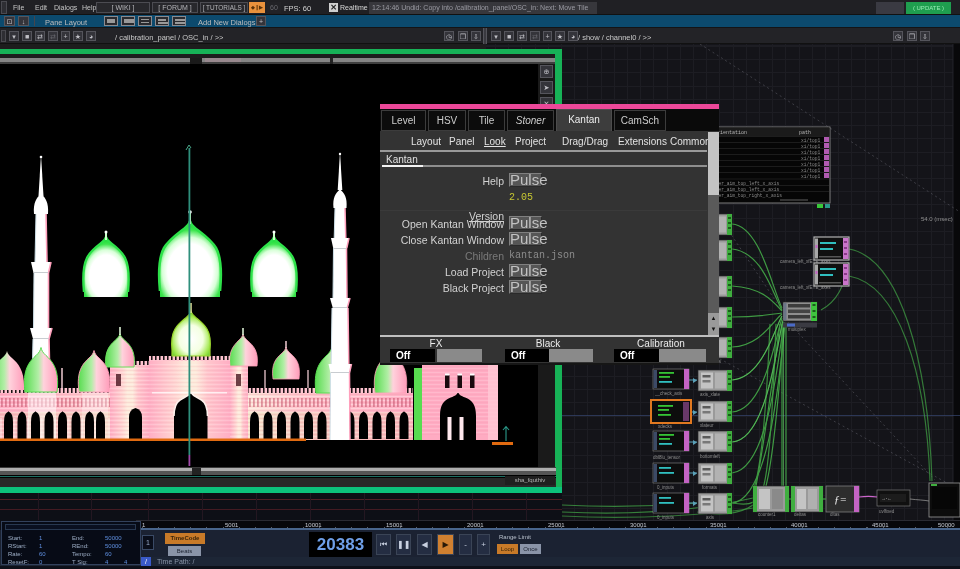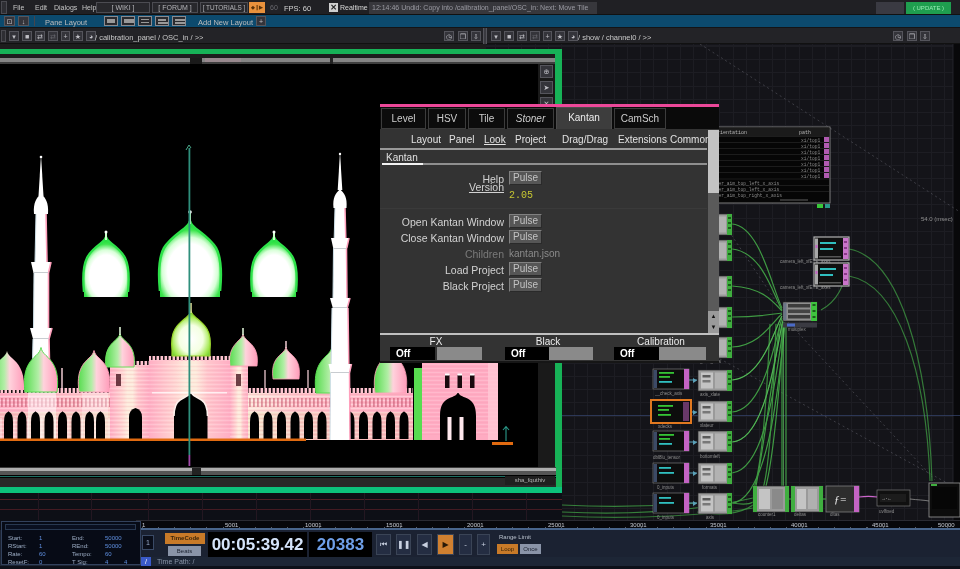--- a/index.html
+++ b/index.html
@@ -3,21 +3,21 @@
 <style>
 *{margin:0;padding:0;box-sizing:border-box;}
 html,body{width:960px;height:569px;overflow:hidden;background:#1b1b1b;font-family:"Liberation Sans",sans-serif;}
 #root{position:relative;width:960px;height:569px;background:#1d1d1d;overflow:hidden;}
 .abs{position:absolute;}
 .ic{position:absolute;background:#34343a;border:1px solid #55555c;color:#c0c0c6;font-size:7px;line-height:9px;text-align:center;}
 .dtab{height:21px;background:#0c0c0c;border:1px solid #3c3c3c;color:#cdcdcd;font-size:10px;text-align:center;line-height:19px;}
 .dtab.on{height:22px;background:#3d3d3d;border:1px solid #4c4c4c;border-bottom:none;color:#ececec;}
 .stab{font-size:10px;color:#e2e2e2;margin-left:24px;}
 .plab{left:0;width:124px;text-align:right;font-size:10.5px;color:#d2d2d2;}
-.pulse{left:129px;width:33px;height:14px;background:#565656;border-top:1px solid #808080;border-left:1px solid #808080;border-right:1px solid #2a2a2a;border-bottom:1px solid #2a2a2a;color:#c2c2c2;font-size:10px;text-align:center;line-height:12px;}
+.pulse{left:129px;width:33px;height:14px;background:#565656;border-top:1px solid #808080;border-left:1px solid #808080;border-right:1px solid #2a2a2a;border-bottom:1px solid #2a2a2a;color:#c2c2c2;font-size:15px;text-align:center;line-height:12px;}
 .offb{width:45px;height:13px;background:#000;color:#fff;font-size:10px;font-weight:bold;line-height:13px;padding-left:6px;}
 .tbtn{top:41px;width:15px;height:21px;background:#242d42;border:1px solid #3a4456;color:#c8d0e0;font-size:8px;text-align:center;line-height:20px;}
 </style></head>
 <body>
 <div id="root">
 
 <div class="abs" style="left:0;top:0;width:960px;height:15px;background:#202024;border-bottom:1px solid #111;">
   <div class="abs" style="left:1px;top:1px;width:6px;height:13px;background:#2e2e33;border:1px solid #4a4a50;"></div>
   <div class="abs" style="left:13px;top:4px;font-size:7px;color:#c6c6c6;">File</div>
   <div class="abs" style="left:35px;top:4px;font-size:7px;color:#c6c6c6;">Edit</div>
@@ -52,35 +52,35 @@
         <span style="display:block;margin:0 2px;height:1px;background:#999;"></span>
       </div>
   <div class="ic" style="left:155px;top:1px;width:14px;height:10px;border-color:#8a8a8f;background:#2a2a2e;">
         <span style="display:block;margin:2px 2px 1px;height:2px;background:#999;"></span>
         <span style="display:block;margin:0 2px;height:2px;border-left:5px solid #999;border-right:5px solid #999;"></span>
       </div>
   <div class="ic" style="left:172px;top:1px;width:14px;height:10px;border-color:#8a8a8f;background:#2a2a2e;">
         <span style="display:block;margin:2px 2px 1px;height:2px;border-left:5px solid #999;border-right:5px solid #999;"></span>
         <span style="display:block;margin:0 2px;height:2px;border-left:5px solid #999;border-right:5px solid #999;"></span>
       </div>
-  <div class="abs" style="left:198px;top:3px;font-size:7.5px;color:#bcbcbc;">Add New Layout</div>
+  <div class="abs" style="left:198px;top:3px;font-size:7.5px;color:#bcbcbc;">Add New Dialogs</div>
   <div class="ic" style="left:256px;top:1px;width:10px;height:10px;">+</div>
 </div>
 
 <div class="abs" style="left:0;top:28px;width:960px;height:16px;background:#232327;border-bottom:1px solid #111;">
 
   <div class="abs" style="left:1px;top:2px;width:5px;height:12px;background:#2e2e33;border:1px solid #4a4a50;"></div>
   <div class="ic" style="left:9px;top:3px;width:10px;height:10px;">▾</div>
   <div class="ic" style="left:22px;top:3px;width:10px;height:10px;">■</div>
   <div class="ic" style="left:35px;top:3px;width:10px;height:10px;">⇄</div>
   <div class="ic" style="left:48px;top:3px;width:10px;height:10px;color:#66666c;">⇄</div>
   <div class="ic" style="left:61px;top:3px;width:9px;height:10px;">+</div>
   <div class="ic" style="left:73px;top:3px;width:10px;height:10px;">★</div>
   <div class="ic" style="left:86px;top:3px;width:10px;height:10px;">◕</div>
-  <div class="abs" style="left:95px;top:5px;font-size:7.5px;color:#c8c8c8;">/ calibration_panel / OSC_in / &gt;&gt;</div>
+  <div class="abs" style="left:95px;top:5px;font-size:7.5px;color:#c8c8c8;padding-left:20px;">/ calibration_panel / OSC_in / &gt;&gt;</div>
   <div class="ic" style="left:444px;top:3px;width:10px;height:10px;">◷</div>
   <div class="ic" style="left:458px;top:3px;width:10px;height:10px;">❐</div>
   <div class="ic" style="left:471px;top:3px;width:10px;height:10px;">⇩</div>
 
   <div class="abs" style="left:483px;top:0;width:4px;height:16px;background:#3a3a40;border-left:1px solid #55555c;border-right:1px solid #55555c;"></div>
 
   <div class="ic" style="left:491px;top:3px;width:10px;height:10px;">▾</div>
   <div class="ic" style="left:504px;top:3px;width:10px;height:10px;">■</div>
   <div class="ic" style="left:517px;top:3px;width:10px;height:10px;">⇄</div>
   <div class="ic" style="left:530px;top:3px;width:10px;height:10px;color:#66666c;">⇄</div>
@@ -389,21 +389,20 @@
     <div class="abs" style="left:6px;top:6px;width:810px;height:3px;background:repeating-linear-gradient(to right,#5a5e66 0,#5a5e66 1px,transparent 1px,transparent 16.1px);"></div>
   </div>
 
   <div class="abs" style="left:136px;top:35px;width:824px;height:2px;background:#49658c;"></div>
 
   <div class="abs" style="left:0;top:37px;width:960px;height:27px;background:#1b2232;"></div>
   <div class="abs" style="left:140px;top:37px;width:820px;height:27px;background:#1b2232;"></div>
   <div class="abs" style="left:142px;top:42px;width:12px;height:15px;background:#0a0e1a;border:1px solid #3a4a66;color:#99aac8;font-size:7px;text-align:center;line-height:14px;">1</div>
   <div class="abs" style="left:165px;top:40px;width:40px;height:11px;background:#c87a28;color:#3a2408;font-size:6px;font-weight:bold;text-align:center;line-height:11px;">TimeCode</div>
   <div class="abs" style="left:168px;top:53px;width:33px;height:10px;background:#8a94a8;color:#1c2230;font-size:6px;text-align:center;line-height:10px;">Beats</div>
-  <div class="abs" style="left:208px;top:39px;width:99px;height:25px;background:#000;color:#d5e4fa;font-size:17px;font-weight:bold;text-align:center;line-height:25px;">00:05:39.42</div>
   <div class="abs" style="left:309px;top:39px;width:63px;height:25px;background:#000;color:#6f9fe8;font-size:17px;font-weight:bold;text-align:center;line-height:25px;">20383</div>
   <div class="abs tbtn" style="left:376px;">⏮</div>
   <div class="abs tbtn" style="left:396px;">❚❚</div>
   <div class="abs tbtn" style="left:417px;">◀</div>
   <div class="abs tbtn" style="left:437px;width:17px;background:#d08030;color:#2a1a08;">▶</div>
   <div class="abs tbtn" style="left:459px;width:13px;">-</div>
   <div class="abs tbtn" style="left:477px;width:13px;">+</div>
   <div class="abs" style="left:499px;top:41px;font-size:6px;color:#b8c0cc;">Range Limit</div>
   <div class="abs" style="left:497px;top:51px;width:21px;height:10px;background:#c87a28;color:#3a2408;font-size:6px;text-align:center;line-height:10px;">Loop</div>
   <div class="abs" style="left:520px;top:51px;width:21px;height:10px;background:#8a94a8;color:#1c2230;font-size:6px;text-align:center;line-height:10px;">Once</div>
@@ -649,21 +648,21 @@
       <div class="abs" style="left:0;top:419px;width:556px;height:3px;background:#adadad;"></div>
   <div class="abs" style="left:0;top:422px;width:556px;height:4px;background:#555;"></div>
   <div class="abs" style="left:0;top:426px;width:556px;height:3px;background:#000;"></div>
   <div class="abs" style="left:0;top:427px;width:556px;height:1px;background:#1d6e62;"></div>
   <div class="abs" style="left:0;top:429px;width:556px;height:9px;background:#282828;"></div>
   <div class="abs" style="left:192px;top:419px;width:9px;height:7px;background:#222;"></div>
   <div class="abs" style="left:505px;top:427px;width:50px;height:9px;color:#b5b5b5;font-size:6px;line-height:9px;background:#1f1f1f;text-align:center;">sha_fquthiv</div>
   <div class="abs" style="left:0;top:438px;width:562px;height:6px;background:#0cc17c;"></div>
 </div>
 
-<div class="abs" id="dlg" style="left:380px;top:104px;width:339px;height:256px;background:#333333;border-top:3px solid #ec4899;">
+<div class="abs" id="dlg" style="left:380px;top:104px;width:339px;height:256px;background:#333333;border-top:5px solid #ec4899;">
 
   <div class="abs" style="left:0;top:0;width:339px;height:22px;background:#0a0a0a;"></div>
   <div class="abs dtab" style="left:1px;top:1px;width:45px;">Level</div>
   <div class="abs dtab" style="left:48px;top:1px;width:38px;">HSV</div>
   <div class="abs dtab" style="left:88px;top:1px;width:37px;">Tile</div>
   <div class="abs dtab" style="left:127px;top:1px;width:47px;font-style:italic;">Stoner</div>
   <div class="abs dtab on" style="left:176px;top:0;width:56px;">Kantan</div>
   <div class="abs dtab" style="left:234px;top:1px;width:52px;">CamSch</div>
 
   <div class="abs" style="left:0;top:22px;width:339px;height:234px;background:#333333;"></div>
@@ -674,29 +673,29 @@
   <div class="abs stab" style="left:158px;top:27px;">Drag/Drag</div>
   <div class="abs stab" style="left:214px;top:27px;">Extensions</div>
   <div class="abs stab" style="left:266px;top:27px;">Common</div>
   <div class="abs" style="left:0;top:41px;width:327px;height:2px;background:#9a9a9a;"></div>
   <div class="abs" style="left:6px;top:45px;font-size:10px;color:#e0e0e0;">Kantan</div>
   <div class="abs" style="left:2px;top:56px;width:41px;height:2px;background:#f2f2f2;"></div>
   <div class="abs" style="left:43px;top:56px;width:284px;height:2px;background:#8f8f8f;"></div>
 
   <div class="abs plab" style="top:66px;">Help</div>
   <div class="abs pulse" style="top:64px;">Pulse</div>
-  <div class="abs plab" style="top:74px;text-decoration:underline;">Version</div>
+  <div class="abs plab" style="top:101px;text-decoration:underline;">Version</div>
   <div class="abs" style="left:129px;top:83px;font-size:10px;font-family:'Liberation Mono',monospace;color:#c8c832;">2.05</div>
   <div class="abs" style="left:0;top:101px;width:327px;height:1px;background:#3a3a3a;"></div>
   <div class="abs plab" style="top:109px;">Open Kantan Window</div>
   <div class="abs pulse" style="top:107px;">Pulse</div>
   <div class="abs plab" style="top:125px;">Close Kantan Window</div>
   <div class="abs pulse" style="top:123px;">Pulse</div>
   <div class="abs plab" style="top:141px;color:#7a7a7a;">Children</div>
-  <div class="abs" style="left:129px;top:141px;font-size:10px;font-family:Liberation Sans, sans-serif;color:#8b8b8b;">kantan.json</div>
+  <div class="abs" style="left:129px;top:141px;font-size:10px;font-family:Liberation Mono, monospace;color:#8b8b8b;">kantan.json</div>
   <div class="abs plab" style="top:157px;">Load Project</div>
   <div class="abs pulse" style="top:155px;">Pulse</div>
   <div class="abs plab" style="top:173px;">Black Project</div>
   <div class="abs pulse" style="top:171px;">Pulse</div>
 
   <div class="abs" style="left:328px;top:23px;width:11px;height:203px;background:#5a5a5a;"></div>
   <div class="abs" style="left:328px;top:23px;width:11px;height:63px;background:#c3c3c3;"></div>
   <div class="abs" style="left:328px;top:204px;width:11px;height:11px;background:#9a9a9a;color:#111;font-size:6px;line-height:11px;text-align:center;">▲</div>
   <div class="abs" style="left:328px;top:215px;width:11px;height:11px;background:#9a9a9a;color:#111;font-size:6px;line-height:11px;text-align:center;">▼</div>
 

